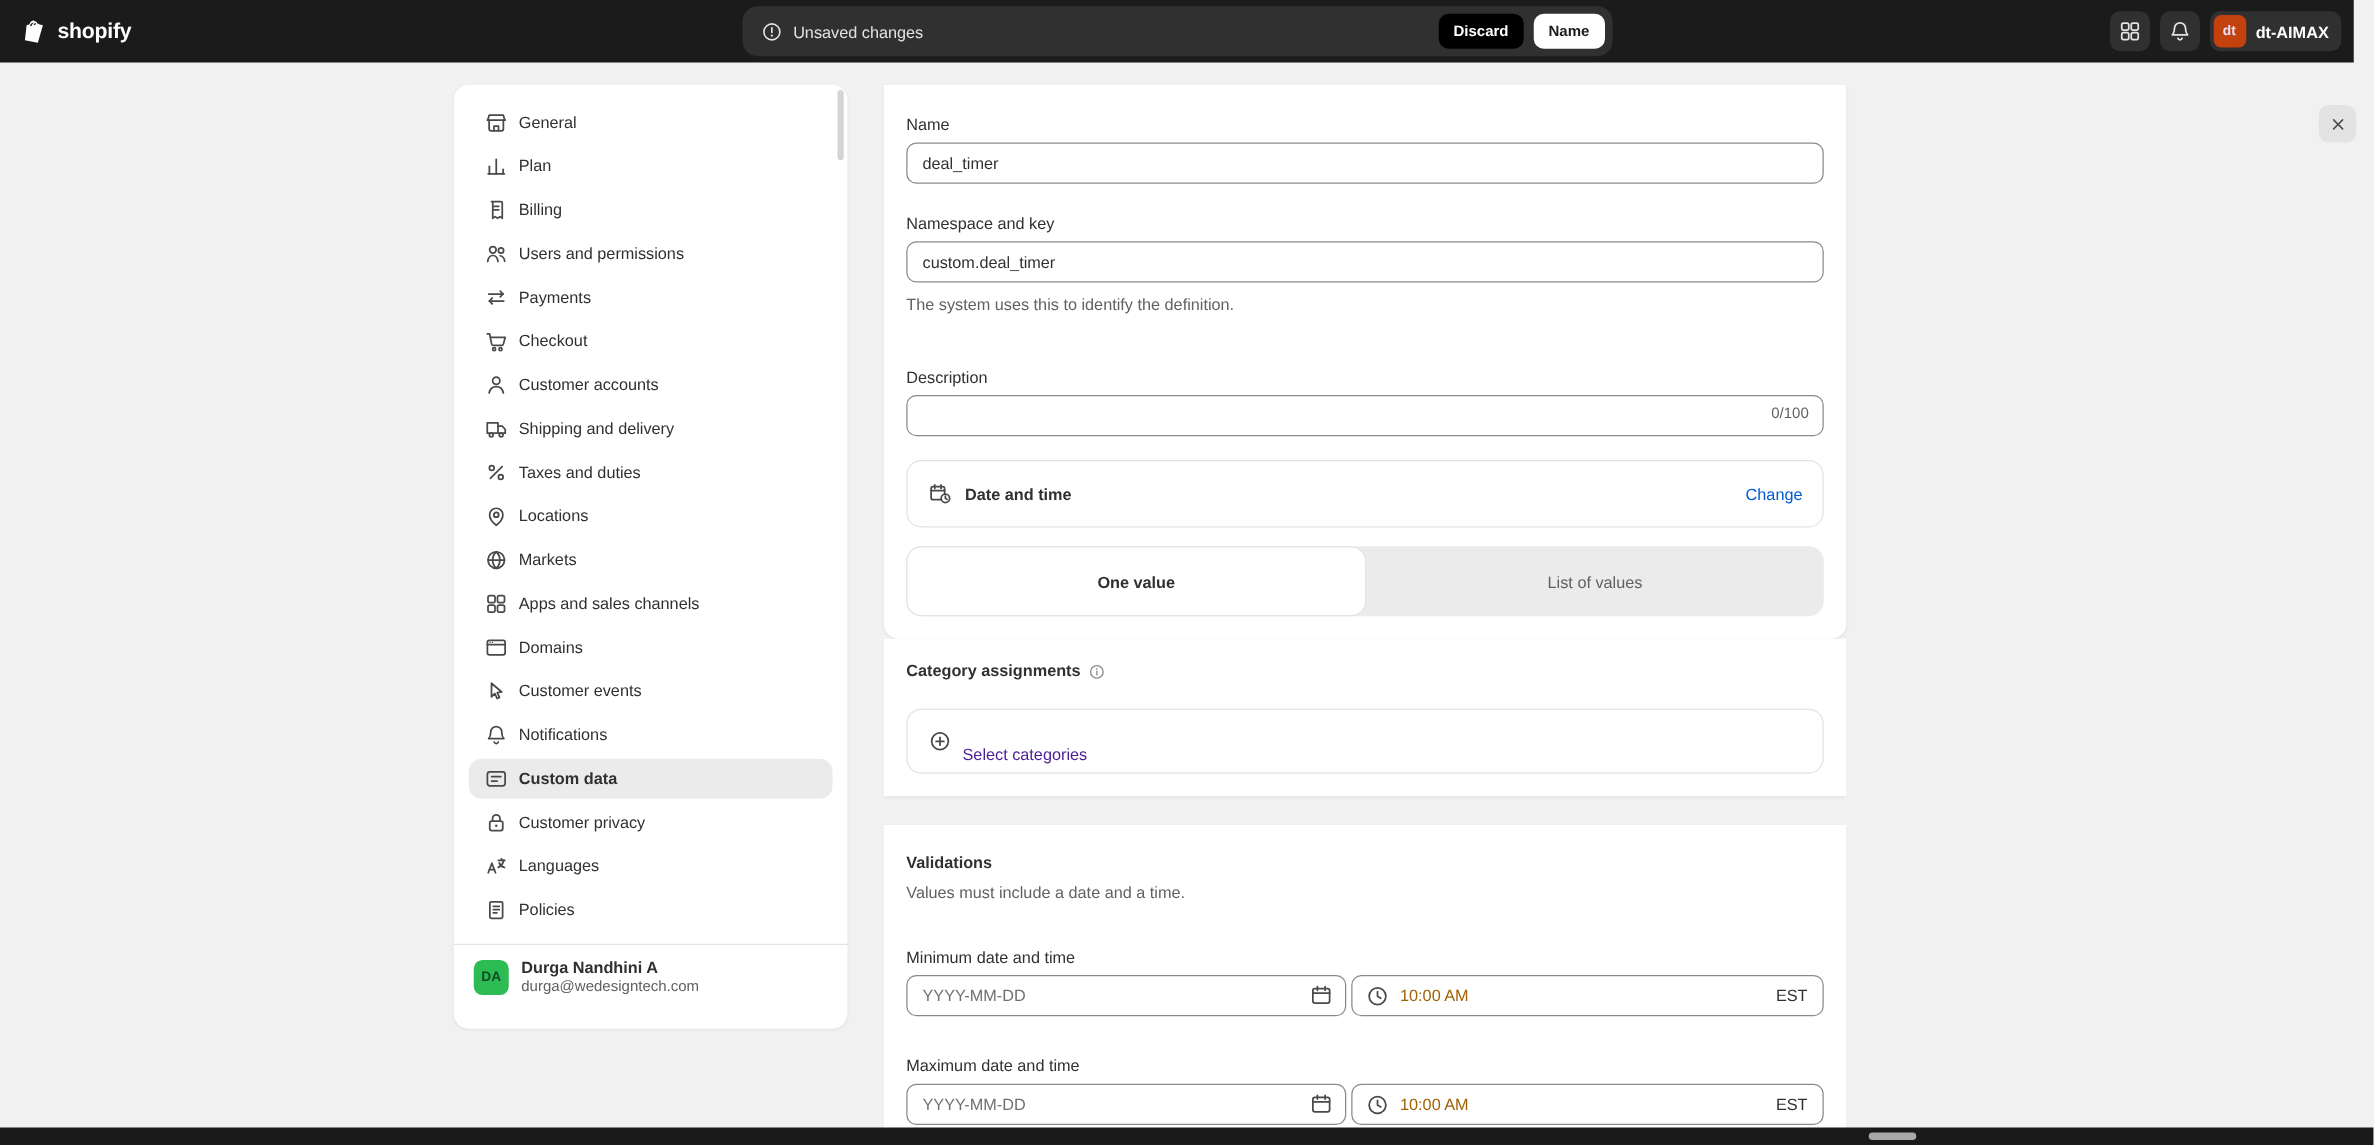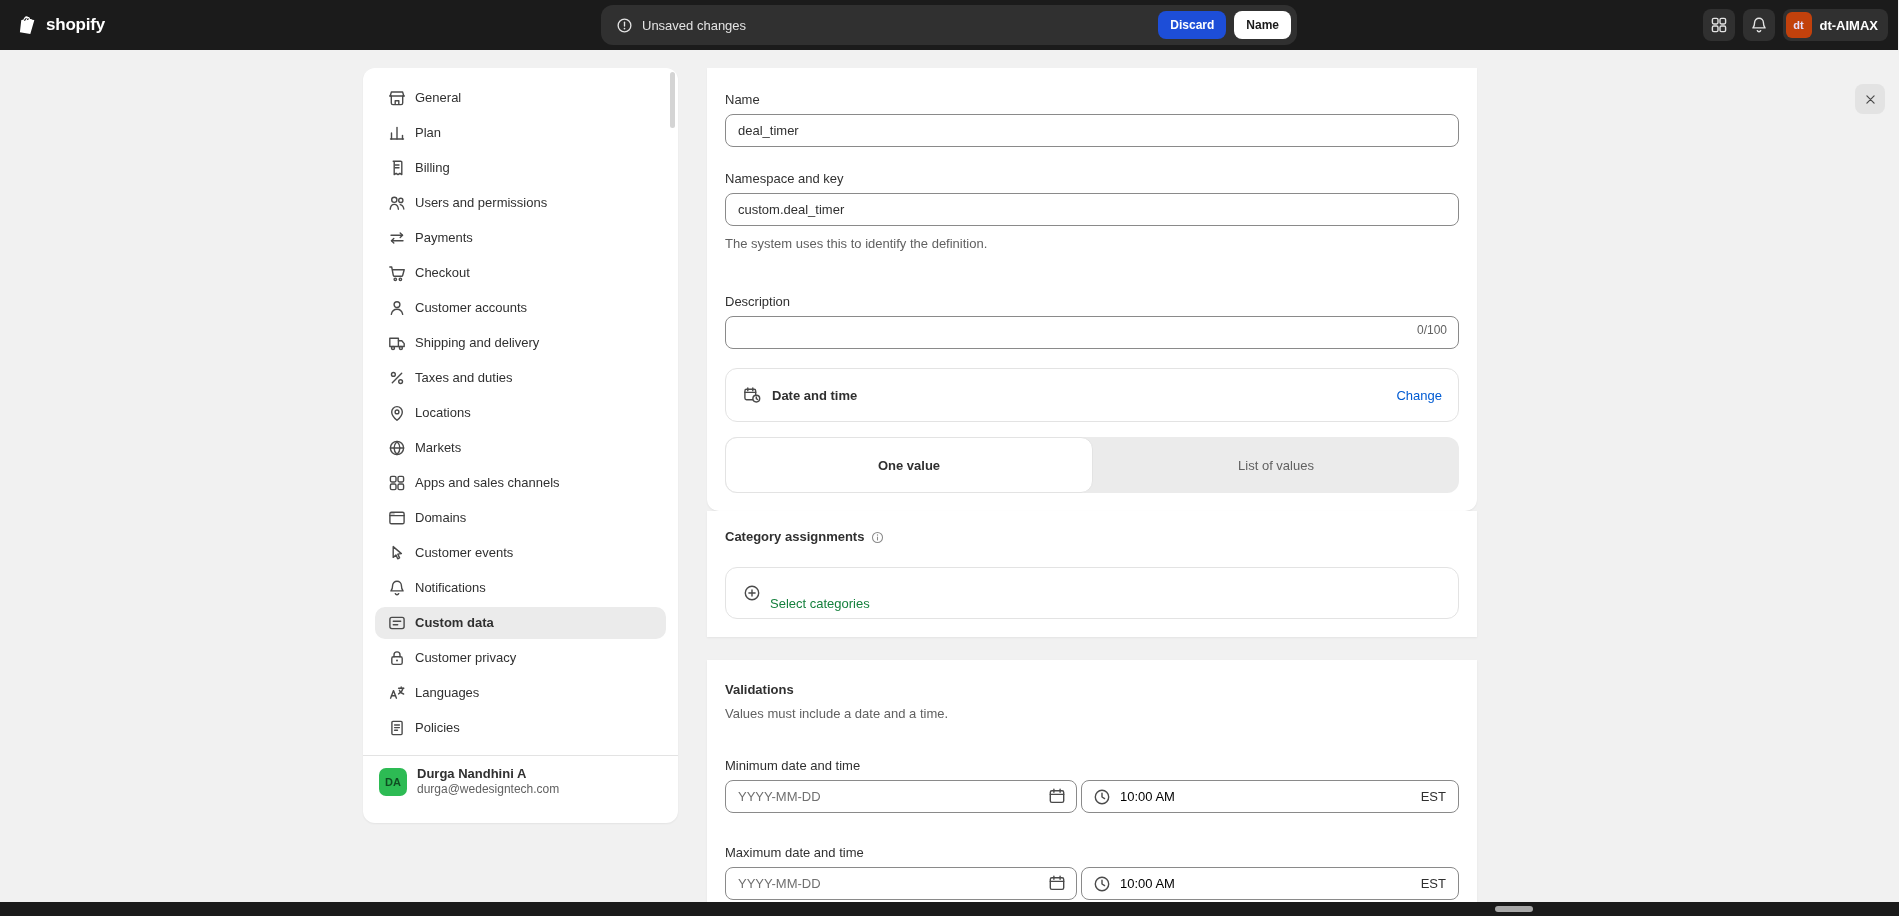--- a/index.html
+++ b/index.html
@@ -1,36 +1,36 @@
 <!DOCTYPE html>
 <html><head>
 <meta charset="utf-8">
 <style>
   * { margin:0; padding:0; box-sizing:border-box; }
   html,body { background:#f1f1f1; }
   body { font-family:"Liberation Sans","DejaVu Sans",sans-serif; font-size:13px; color:#303030; }
   .screen { position:relative; width:1899px; height:916px; overflow:hidden; background:#f1f1f1; }
 
   
-  .topbar { position:absolute; top:0; left:0; right:1px; height:50px; background:#1b1b1b;
+  .topbar { position:absolute; top:0; left:0; right:16px; height:50px; background:#1b1b1b;
             display:flex; align-items:center; padding:0 10px 0 16px; z-index:60; }
   .brand { display:flex; align-items:center; gap:6px; color:#fff; }
   .brand svg { width:24px; height:24px; display:block; }
   .brand-word { font-size:17px; font-weight:700; letter-spacing:-0.2px; color:#ffffff; }
 
   .contextual { position:absolute; left:50%; top:5px; transform:translateX(-50%);
                 width:696px; height:40px; background:#303030; border-radius:12px;
                 display:flex; align-items:center; gap:8px; padding:0 6px 0 14px; }
   .ctx-icon { width:19px; height:19px; color:#e3e3e3; flex:0 0 auto; }
   .ctx-icon svg { width:19px; height:19px; display:block; }
   .ctx-msg { color:#e3e3e3; font-size:13px; }
   .ctx-buttons { margin-left:auto; display:flex; gap:8px; align-items:center; }
   .btn { height:28px; padding:0 12px; border:none; border-radius:8px; font-size:12px;
          font-weight:600; cursor:pointer; font-family:inherit; }
-  .btn-discard { background:#1d4ed8; color:#ffffff; }
+  .btn-discard { background:#000000; color:#ffffff; }
   .btn-save { background:#ffffff; color:#1a1a1a; }
 
   .topbar-right { margin-left:auto; display:flex; align-items:center; gap:8px; }
   .icon-btn { width:32px; height:32px; border-radius:8px; background:#303030; color:#e3e3e3;
               display:flex; align-items:center; justify-content:center; cursor:pointer; }
   .icon-btn svg { width:20px; height:20px; display:block; }
   .user-chip { display:flex; align-items:center; gap:8px; background:#303030; border-radius:8px;
                padding:3px 10px 3px 3px; cursor:pointer; }
   .avatar-sm { width:26px; height:26px; border-radius:6px; background:#c2410c; color:#e6e1ff;
                font-size:11px; font-weight:700; display:flex; align-items:center; justify-content:center; }
@@ -84,34 +84,34 @@
   .segment.selected { background:#ffffff; border:1px solid #e3e3e3; color:#303030; font-weight:600; }
 
   .card-title-row { display:flex; align-items:center; gap:6px; }
   .card-title { font-size:13px; font-weight:700; color:#303030; line-height:20px; }
   .info-icon { width:15px; height:15px; color:#8a8a8a; cursor:pointer; }
   .info-icon svg { width:15px; height:15px; display:block; }
   .select-box { margin-top:20px; height:52px; border:1px solid #e3e3e3; border-radius:12px;
                 display:flex; align-items:center; gap:8px; padding:0 16px; cursor:pointer; }
   .plus-icon { width:20px; height:20px; color:#4a4a4a; }
   .plus-icon svg { width:20px; height:20px; display:block; }
-  .select-label { font-size:13px; color:#15803d;margin-top:20px; }
+  .select-label { font-size:13px; color:#4c1d95;margin-top:20px; }
 
   .card-sub { font-size:13px; color:#616161; line-height:20px; margin-top:4px; }
   .val-label { font-size:13px; color:#303030; line-height:20px; margin-top:32px; margin-bottom:4px; }
   .val-label.second { margin-top:30px; }
   .val-row { display:flex; gap:4px; }
   .date-wrap { position:relative; width:352px; flex:0 0 auto; }
   .date-wrap .input { padding-right:38px; }
   .field-icon { position:absolute; width:20px; height:20px; color:#4a4a4a; top:6px; }
   .field-icon svg { width:20px; height:20px; display:block; }
   .icon-right { right:10px; } .icon-left { left:10px; }
   .time-field { position:relative; flex:1; height:33px; border:1px solid #8a8a8a; border-radius:8px;
                 background:#fff; display:flex; align-items:center; padding:0 12px 0 38px; cursor:text; }
-  .time-value { font-size:13px; color:#000000; }
+  .time-value { font-size:13px; color:#a16207; }
   .tz { margin-left:auto; font-size:13px; color:#303030; }
 
   
   .close-btn { position:absolute; left:1855px; top:84px; width:30px; height:30px; border-radius:8px;
                background:#e3e3e3; color:#4a4a4a; display:flex; align-items:center; justify-content:center;
                cursor:pointer; z-index:70; }
   .close-btn svg { width:15px; height:15px; display:block; }
   .bottom-bar { position:absolute; left:0; right:0; bottom:0; height:14px; background:#1a1a1a; z-index:65; }
   .h-thumb { position:absolute; left:1495px; top:4px; width:38px; height:6px; border-radius:3px; background:#a8a8a8; }
   .defs-hidden { position:absolute; width:0; height:0; overflow:hidden; }

